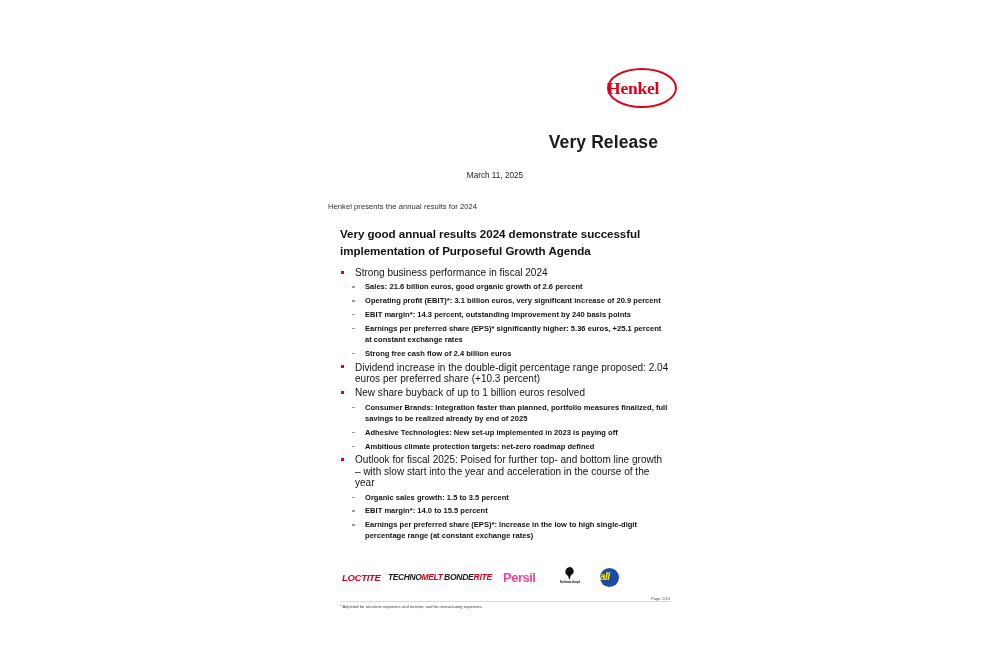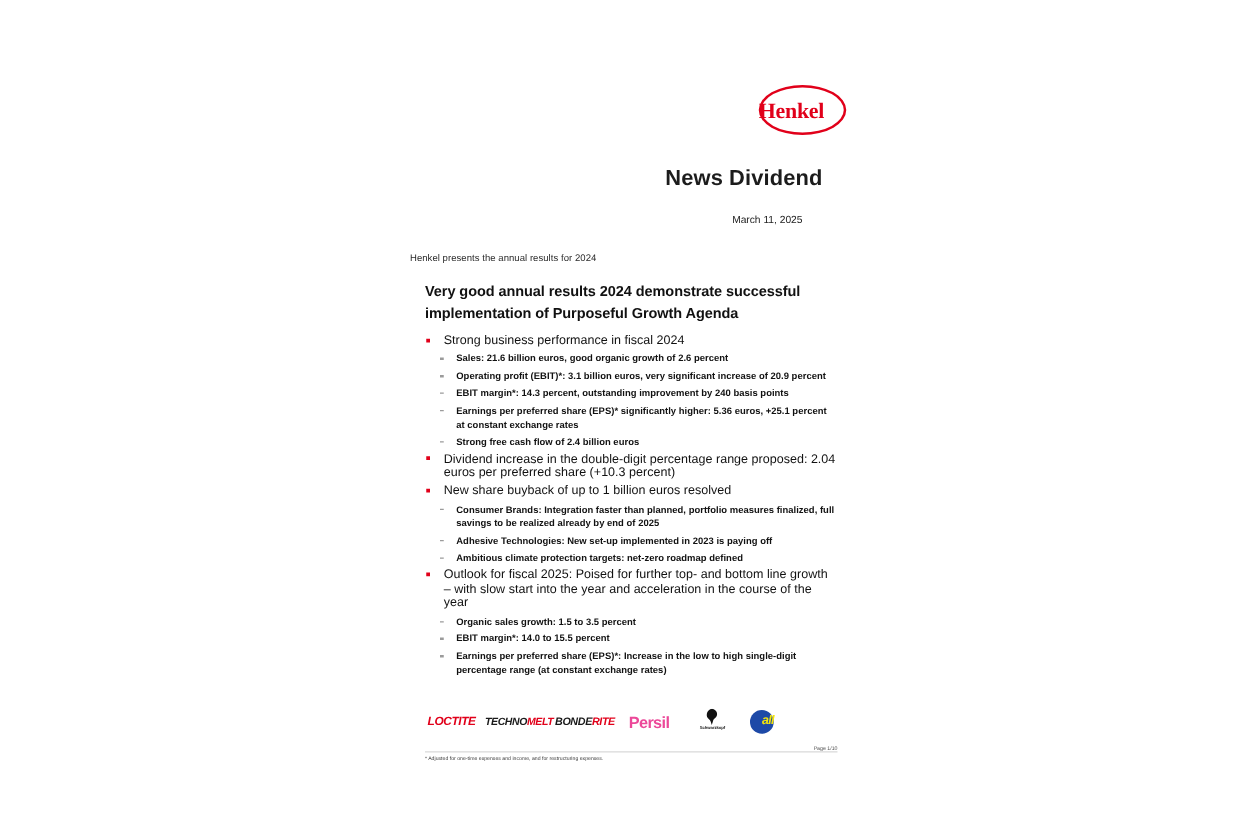--- a/index.html
+++ b/index.html
@@ -65,24 +65,24 @@
     top: 132px;
     width: 318px;
     text-align: right;
     font-size: 17.5px;
     font-weight: bold;
     color: #1c1c1c;
     letter-spacing: 0.1px;
   }
   .release-date {
     position: absolute;
-    left: 324px;
+    left: 336px;
     top: 171px;
     width: 318px;
-    text-align: right;
+    text-align: center;
     font-size: 8.2px;
     color: #232323;
   }
 
   
   .kicker {
     position: absolute;
     left: 328px;
     top: 202px;
     width: 330px;
@@ -226,21 +226,21 @@
     color: #1a1a1a;
     letter-spacing: -0.05px;
   }
   .logo-all {
     width: 19px;
     height: 19px;
     border-radius: 50%;
     background: #1d49a7;
     display: flex;
     align-items: center;
-    justify-content: flex-end;
+    justify-content: flex-start;
   }
   .logo-all span {
     font-family: "Liberation Sans", sans-serif;
     font-weight: bold;
     font-style: italic;
     font-size: 10px;
     color: #f4e409;
     letter-spacing: -0.6px;
     line-height: 1;
   }
@@ -276,21 +276,21 @@
 </head>
 <body>
 
 <div class="page">
 
   <div class="logo-wrap">
     <div class="logo-oval"></div>
     <div class="logo-text">Henkel</div>
   </div>
 
-  <div class="news-release">News Dividend</div>
+  <div class="news-release">Very Release</div>
   <div class="release-date">March 11, 2025</div>
 
   <div class="kicker">Henkel presents the annual results for 2024</div>
   <div class="main-title">Very good annual results 2024 demonstrate successful implementation of Purposeful Growth Agenda</div>
 
   <div class="content" id="bullet-list">
       <div class="b1">Strong business performance in fiscal 2024</div>
       <div class="b2">Sales: 21.6 billion euros, good organic growth of 2.6 percent</div>
       <div class="b2">Operating profit (EBIT)*: 3.1 billion euros, very significant increase of 20.9 percent</div>
       <div class="b2">EBIT margin*: 14.3 percent, outstanding improvement by 240 basis points</div>

